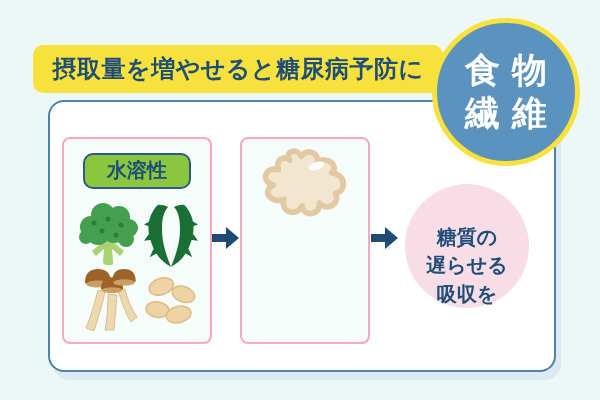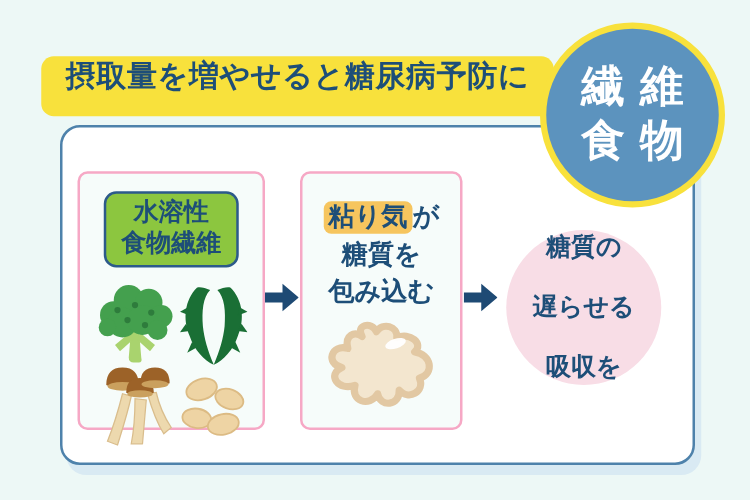--- a/index.html
+++ b/index.html
@@ -12,21 +12,21 @@
     width:600px;height:400px;
     background:#edf8f6;
     overflow:hidden;
   }
   
   .banner{
     position:absolute;left:33px;top:45px;
     width:410px;height:48px;
     background:#f8e13c;
     border-radius:10px;
-    display:flex;align-items:flex-start;justify-content:center;
+    display:flex;align-items:center;justify-content:center;
     z-index:2;
   }
   .banner span{
     color:#1d4e78;font-size:24px;font-weight:bold;
     letter-spacing:0.5px;white-space:nowrap;
   }
   
   .badge{
     position:absolute;left:432px;top:18px;
     width:148px;height:148px;box-sizing:border-box;
@@ -94,48 +94,47 @@
   .blob-wrap{display:flex;justify-content:center;margin-top:4px;}
   
   .arrow{position:absolute;z-index:2;}
   .arrow1{left:212px;top:226px;}
   .arrow2{left:371px;top:226px;}
   
   .pink-circle{
     position:absolute;left:405px;top:184px;
     width:124px;height:124px;border-radius:50%;
     background:#f8dde6;
-    display:flex;flex-direction:column;align-items:center;justify-content:space-between;
+    display:flex;flex-direction:column;align-items:center;justify-content:flex-end;
     text-align:center;z-index:2;
   }
   .pink-circle div{
     color:#1d4e78;font-size:20px;font-weight:bold;line-height:1.42;
     white-space:nowrap;
   }
 </style>
 </head>
 <body>
 
 <div class="page" data-name="infographic-page">
 
   <div class="banner" data-name="title-banner">
     <span data-name="title-banner-text">摂取量を増やせると糖尿病予防に</span>
   </div>
 
   <div class="badge" data-name="dietary-fiber-badge">
+    <div data-name="badge-line1">食物</div>
     <div data-name="badge-line2">繊維</div>
-    <div data-name="badge-line1">食物</div>
   </div>
 
   <div class="panel" data-name="content-panel"></div>
 
   <div class="step-box box1" data-name="step-soluble-fiber">
     <div class="green-label" data-name="soluble-fiber-label">
       <span data-name="soluble-fiber-label-line1">水溶性</span>
-      <span data-name="soluble-fiber-label-line2">食物繊維</span>
     </div>
     <div class="veg-row" data-name="veg-row-top">
       <svg data-name="broccoli-icon" width="64" height="68" viewBox="0 0 64 68">
         <path d="M29,36 L27,60 Q27,64 31,64 L35,64 Q38,64 37,60 L35,36 Z" fill="#a9d36e"></path>
         <path d="M28,40 L16,50 L20,55 L30,46 Z" fill="#a9d36e"></path>
         <path d="M36,40 L48,50 L44,55 L34,46 Z" fill="#a9d36e"></path>
         <circle cx="15" cy="26" r="11" fill="#44a04e"></circle>
         <circle cx="27" cy="14" r="12" fill="#44a04e"></circle>
         <circle cx="43" cy="16" r="11" fill="#44a04e"></circle>
         <circle cx="53" cy="27" r="9" fill="#44a04e"></circle>
@@ -185,27 +184,20 @@
         <ellipse cx="38" cy="41" rx="13" ry="8.5" transform="rotate(-12 38 41)" fill="#eed4a4" stroke="#dcbb84" stroke-width="1.5"></ellipse>
       </svg>
     </div>
   </div>
 
   <svg class="arrow arrow1" data-name="arrow-right-icon" width="27" height="24" viewBox="0 0 27 24">
     <path d="M0,8 L14,8 L14,1 L27,12 L14,23 L14,16 L0,16 Z" fill="#1e4a74"></path>
   </svg>
 
   <div class="step-box box2" data-name="step-viscosity">
-    <div class="box2-text" data-name="viscosity-text">
-      <div>
-        <span class="hl" data-name="viscosity-highlight">粘り気</span><span data-name="viscosity-suffix">が</span>
-      </div>
-      <div data-name="viscosity-line2">糖質を</div>
-      <div data-name="viscosity-line3">包み込む</div>
-    </div>
     <div class="blob-wrap" data-name="blob-wrap">
       <svg data-name="viscous-blob-icon" width="108" height="84" viewBox="0 0 112 88">
         <path d="M40,18 C34,8 48,5 52,14 C57,6 70,9 69,19 C80,14 92,24 84,31 C98,33 101,49 88,53 C93,64 79,72 71,63 C72,76 55,78 53,66 C46,78 30,72 34,59 C20,64 10,50 23,44 C9,41 14,24 28,28 C25,17 34,13 40,18 Z" fill="#f3e6cf" stroke="#e2c8a3" stroke-width="6" stroke-linejoin="round"></path>
         <ellipse cx="68" cy="24" rx="9" ry="4" fill="#ffffff" transform="rotate(-18 68 24)" opacity="0.95"></ellipse>
       </svg>
     </div>
   </div>
 
   <svg class="arrow arrow2" data-name="arrow-right-icon" width="27" height="24" viewBox="0 0 27 24">
     <path d="M0,8 L14,8 L14,1 L27,12 L14,23 L14,16 L0,16 Z" fill="#1e4a74"></path>

